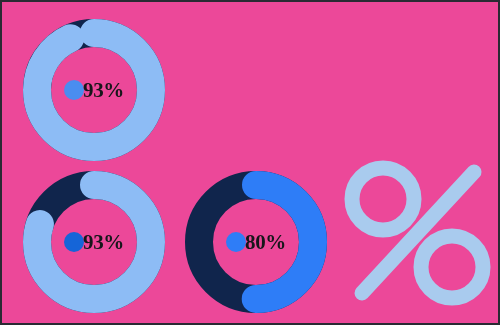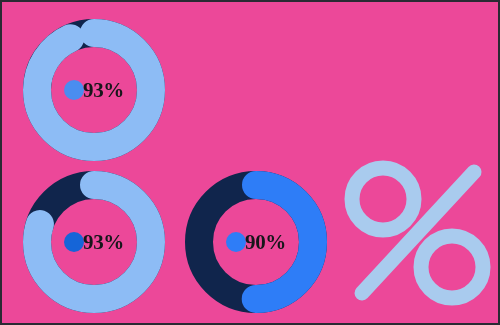--- a/index.html
+++ b/index.html
@@ -119,21 +119,21 @@
     </div>
 
     <div class="donut donut-pos-3">
       <svg viewBox="0 0 148 148">
         <circle class="ring-remainder" cx="74" cy="74" r="57" fill="none" stroke-width="28" stroke="#10254C"></circle>
         <circle class="ring-value" cx="74" cy="74" r="57" fill="none" stroke-width="28" stroke-linecap="round" transform="rotate(-90 74 74)" stroke="#2E7DF7" stroke-dasharray="179.0707812546182 179.0707812546182"></circle>
       </svg>
       <div class="donut-label">
         <span class="label-inner">
           <span class="label-dot" style="background: rgb(46, 125, 247);"></span>
-          <span class="label-text" style="color: rgb(22, 22, 26);">90%</span>
+          <span class="label-text" style="color: rgb(22, 22, 26);">80%</span>
         </span>
       </div>
     </div>
 
   </div>
 
   <div class="percent-mark">
     <svg viewBox="0 0 152 158">
       <circle id="pct-circle-top" cx="41" cy="45" r="31" fill="none" stroke-width="15" stroke="#A9CBEE"></circle>
       <circle id="pct-circle-bottom" cx="110" cy="113" r="31" fill="none" stroke-width="15" stroke="#A9CBEE"></circle>

